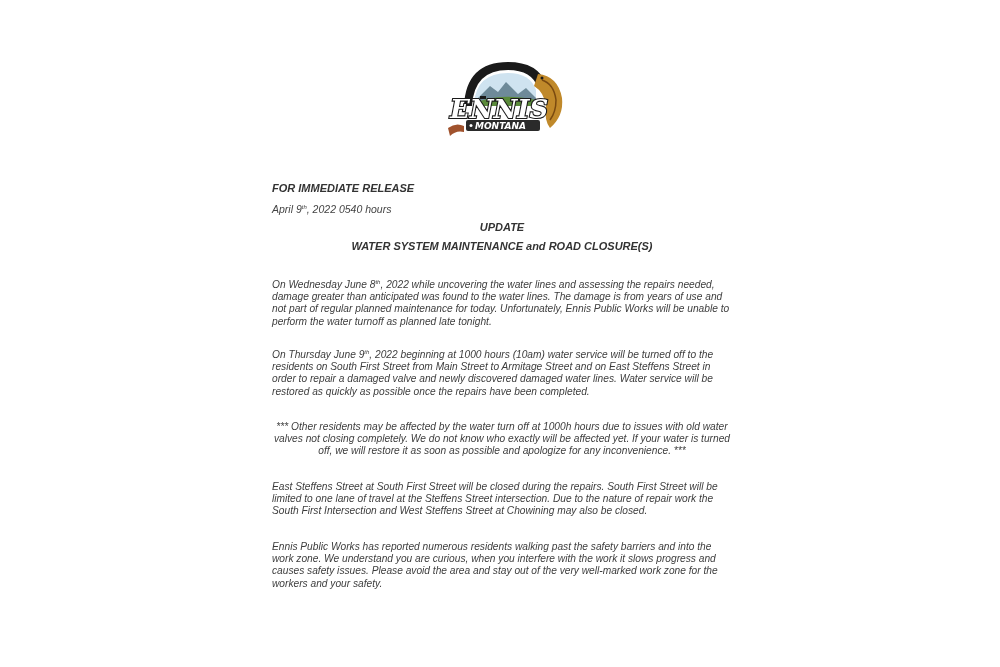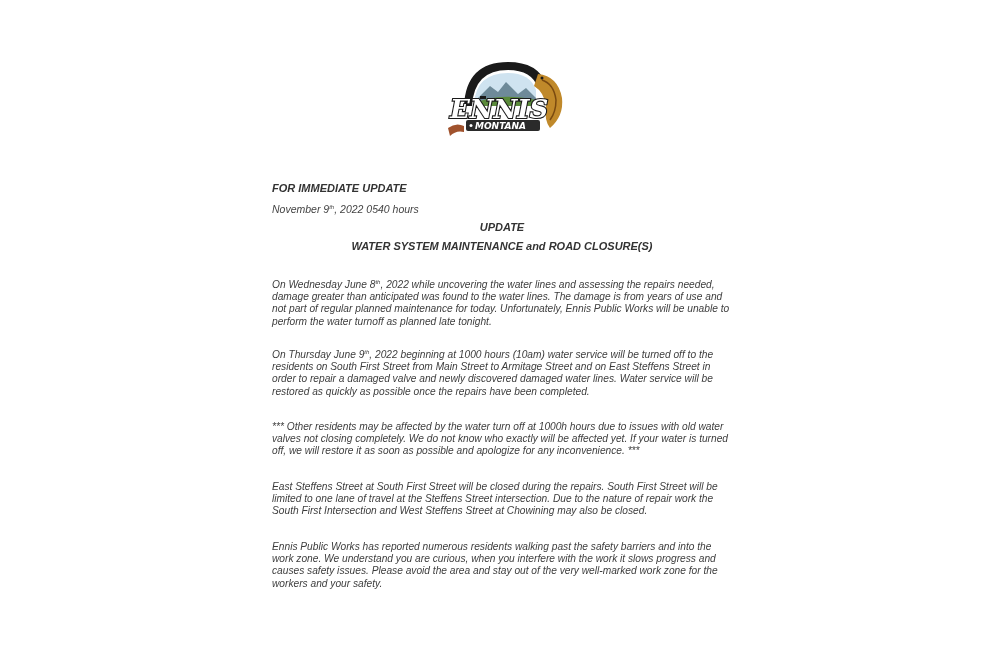--- a/index.html
+++ b/index.html
@@ -60,21 +60,21 @@
       left: 256px;
       width: 460px;
       font-size: 10.2px;
       line-height: 12.2px;
       color: #3d3d3d;
       margin: 0;
     }
     .para sup { font-size: 6px; line-height: 0; }
     .p1 { top: 279px; }
     .p2 { top: 349px; }
-    .p3 { top: 421px; }
+    .p3 { top: 421px; text-align: center; }
     .p4 { top: 481px; }
     .p5 { top: 541px; }
     .p6 { top: 609px; }
   </style>
 </head>
 <body>
 
 <div class="page">
 
   <svg class="logo" viewBox="0 0 125 84" xmlns="http://www.w3.org/2000/svg">
@@ -95,23 +95,23 @@
 
     <text x="4" y="62" font-family="DejaVu Serif, serif" font-weight="bold" font-size="26" fill="#ffffff" stroke="#1a1a1a" stroke-width="2.2" paint-order="stroke">ENNIS</text>
 
     <rect x="20" y="64" width="74" height="11" rx="2" fill="#2a2a2a"></rect>
     <circle cx="25" cy="69.5" r="1.5" fill="#ffffff"></circle>
     <text x="29" y="73" font-family="DejaVu Sans, sans-serif" font-weight="bold" font-size="9" fill="#ffffff">MONTANA</text>
 
     <path d="M2 72 Q10 66 18 70 L18 76 Q10 74 4 80 Z" fill="#a0522d"></path>
   </svg>
 
-  <div class="header-block release">FOR IMMEDIATE UPDATE</div>
+  <div class="header-block release">FOR IMMEDIATE RELEASE</div>
 
-  <div class="header-block date"><span>November 9</span><sup>th</sup><span>, 2022 0540 hours</span></div>
+  <div class="header-block date"><span>April 9</span><sup>th</sup><span>, 2022 0540 hours</span></div>
 
   <div class="center update">UPDATE</div>
   <div class="center subject">WATER SYSTEM MAINTENANCE and ROAD CLOSURE(S)</div>
 
   <p class="para p1"><span>On Wednesday June 8</span><sup>th</sup><span>, 2022 while uncovering the water lines and assessing the repairs needed, damage greater than anticipated was found to the water lines. The damage is from years of use and not part of regular planned maintenance for today. Unfortunately, Ennis Public Works will be unable to perform the water turnoff as planned late tonight.</span></p>
 
   <p class="para p2"><span>On Thursday June 9</span><sup>th</sup><span>, 2022 beginning at 1000 hours (10am) water service will be turned off to the residents on South First Street from Main Street to Armitage Street and on East Steffens Street in order to repair a damaged valve and newly discovered damaged water lines. Water service will be restored as quickly as possible once the repairs have been completed.</span></p>
 
   <p class="para p3">*** Other residents may be affected by the water turn off at 1000h hours due to issues with old water valves not closing completely. We do not know who exactly will be affected yet. If your water is turned off, we will restore it as soon as possible and apologize for any inconvenience. ***</p>
 

